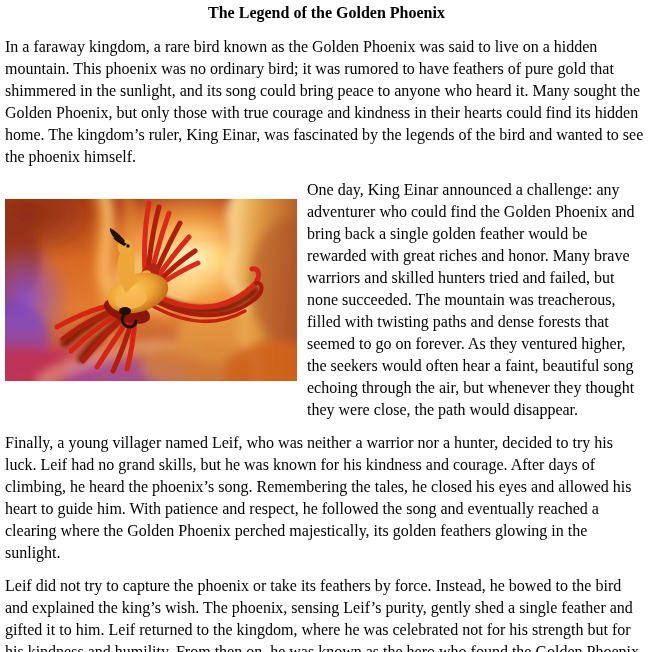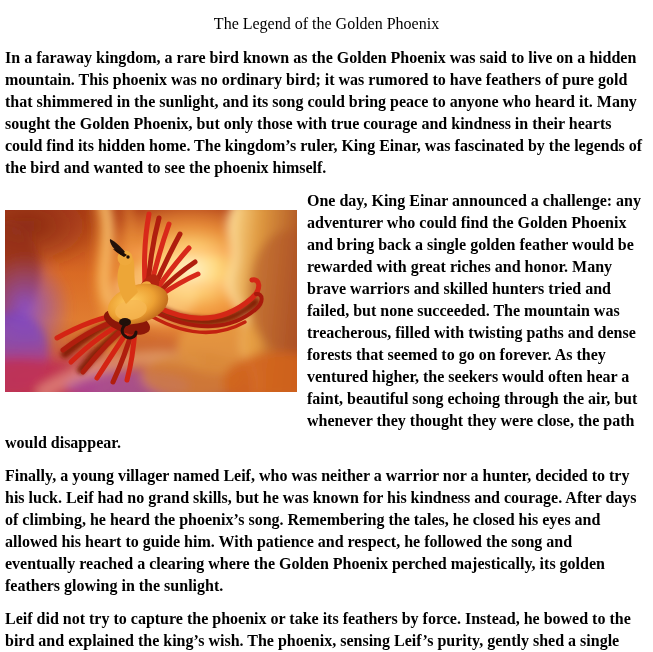--- a/index.html
+++ b/index.html
@@ -6,25 +6,25 @@
     background: #ffffff;
     color: #000000;
   }
   body {
     margin: 2px 5px;
     width: 643px;
     font-family: "Liberation Serif", "DejaVu Serif", serif;
     font-size: 16px;
     line-height: 22px;
   }
-  p { margin: 0 2px 11px 0; font-weight: bold; }
+  p { margin: 0 2px 11px 0; }
   .title {
     text-align: center;
-    font-weight: normal;
-    margin: 11px 0 12px 0;
+    font-weight: bold;
+    margin: 0 0 12px 0;
   }
   .illustration {
     float: left;
     width: 292px;
     height: 182px;
     margin: 20px 10px 20px 0;
     display: block;
   }
 </style>
 </head>

